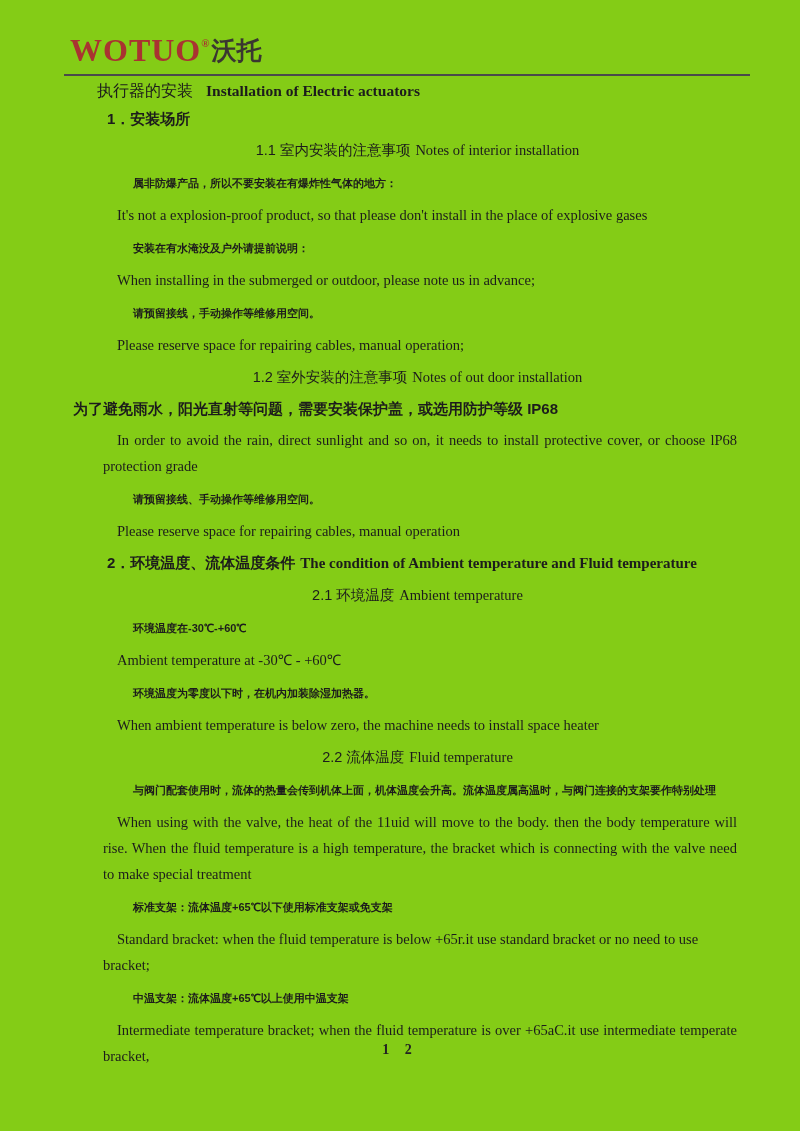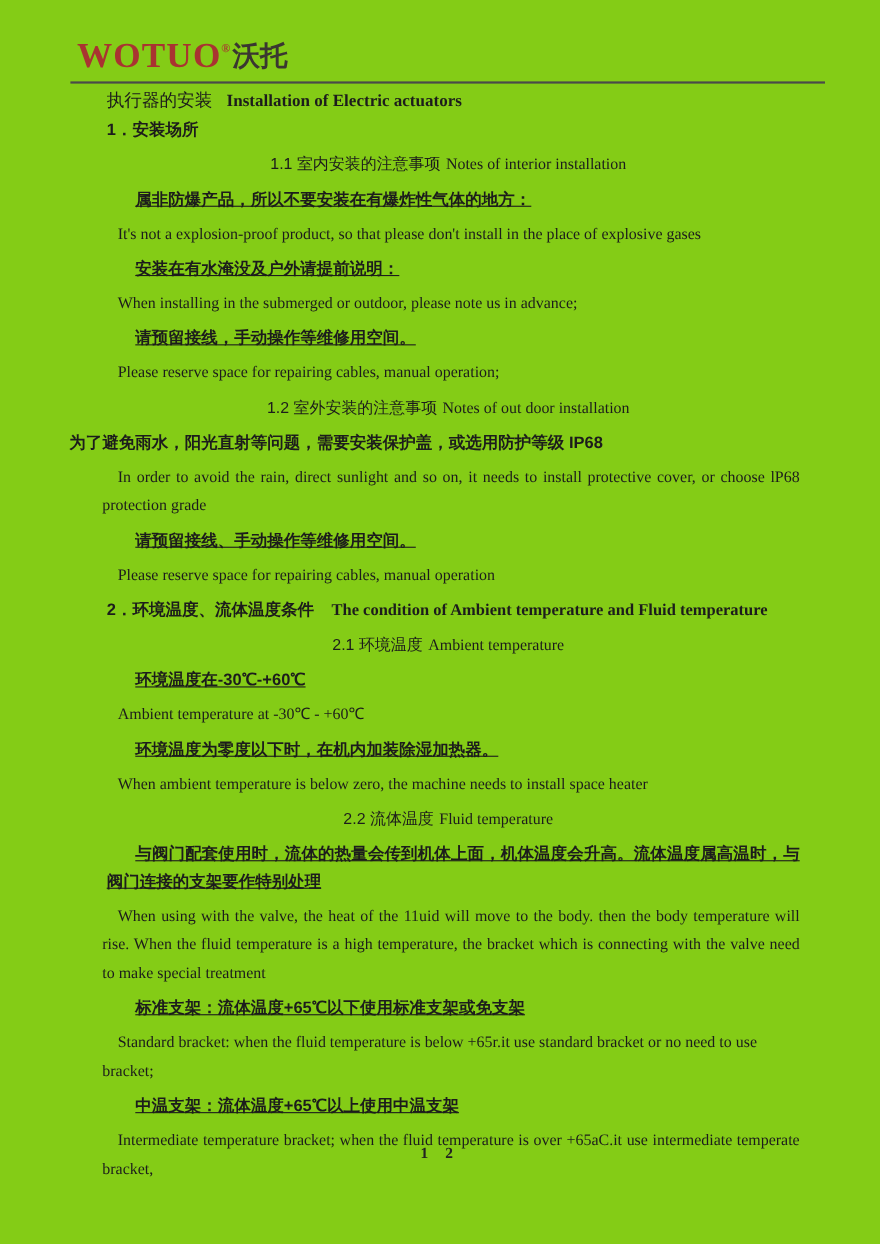--- a/index.html
+++ b/index.html
@@ -19,35 +19,35 @@
            color:#3a3631;margin-left:2px;vertical-align:2px;}
 
   .rule{position:absolute;left:64px;right:50px;top:74px;height:2px;background:#4a4a4a;}
 
   
   .title{position:absolute;left:97px;top:81px;white-space:nowrap;}
   .title .cn-run{font-family:"Liberation Sans",sans-serif;font-weight:400;font-size:16px;}
   .title .en-run{font-family:"Liberation Serif",serif;font-weight:700;font-size:15.5px;margin-left:9px;}
 
   
-  .content{position:absolute;left:0;top:106px;width:775px;}
+  .content{position:absolute;left:10px;top:106px;width:775px;}
   .line{line-height:25px;margin:0 48px 6px 93px;}
   .cn-run{font-family:"Liberation Sans",sans-serif;}
   .en-run{font-family:"Liberation Serif",serif;font-size:14.5px;}
 
   .line.sec{margin-left:97px;}
   .line.sec .cn-run{font-weight:700;font-size:15px;}
-  .line.sec .en-run{font-weight:700;font-size:15px;margin-left:16px;}
+  .line.sec .en-run{font-weight:700;font-size:15px;margin-left:5px;}
 
   .line.sub{margin-left:88px;text-align:center;}
   .line.sub .cn-run{font-weight:500;font-size:14.5px;}
   .line.sub .en-run{margin-left:5px;}
 
   .line.cn{margin-left:97px;text-indent:26px;}
-  .line.cn .cn-run{font-weight:600;font-size:15px;text-decoration:underline;}
+  .line.cn .cn-run{font-weight:600;font-size:11px;}
 
   .line.cn-sm{margin-left:55px;text-indent:8px;}
   .line.cn-sm .cn-run{font-weight:600;font-size:15px;}
 
   .line.en{text-indent:14px;}
 
   .line.j{text-align:justify;}
 
   .pagenum{position:absolute;top:1042px;left:0;width:100%;text-align:center;
            font-family:Liberation Serif, serif;font-weight:600;font-size:14px;

